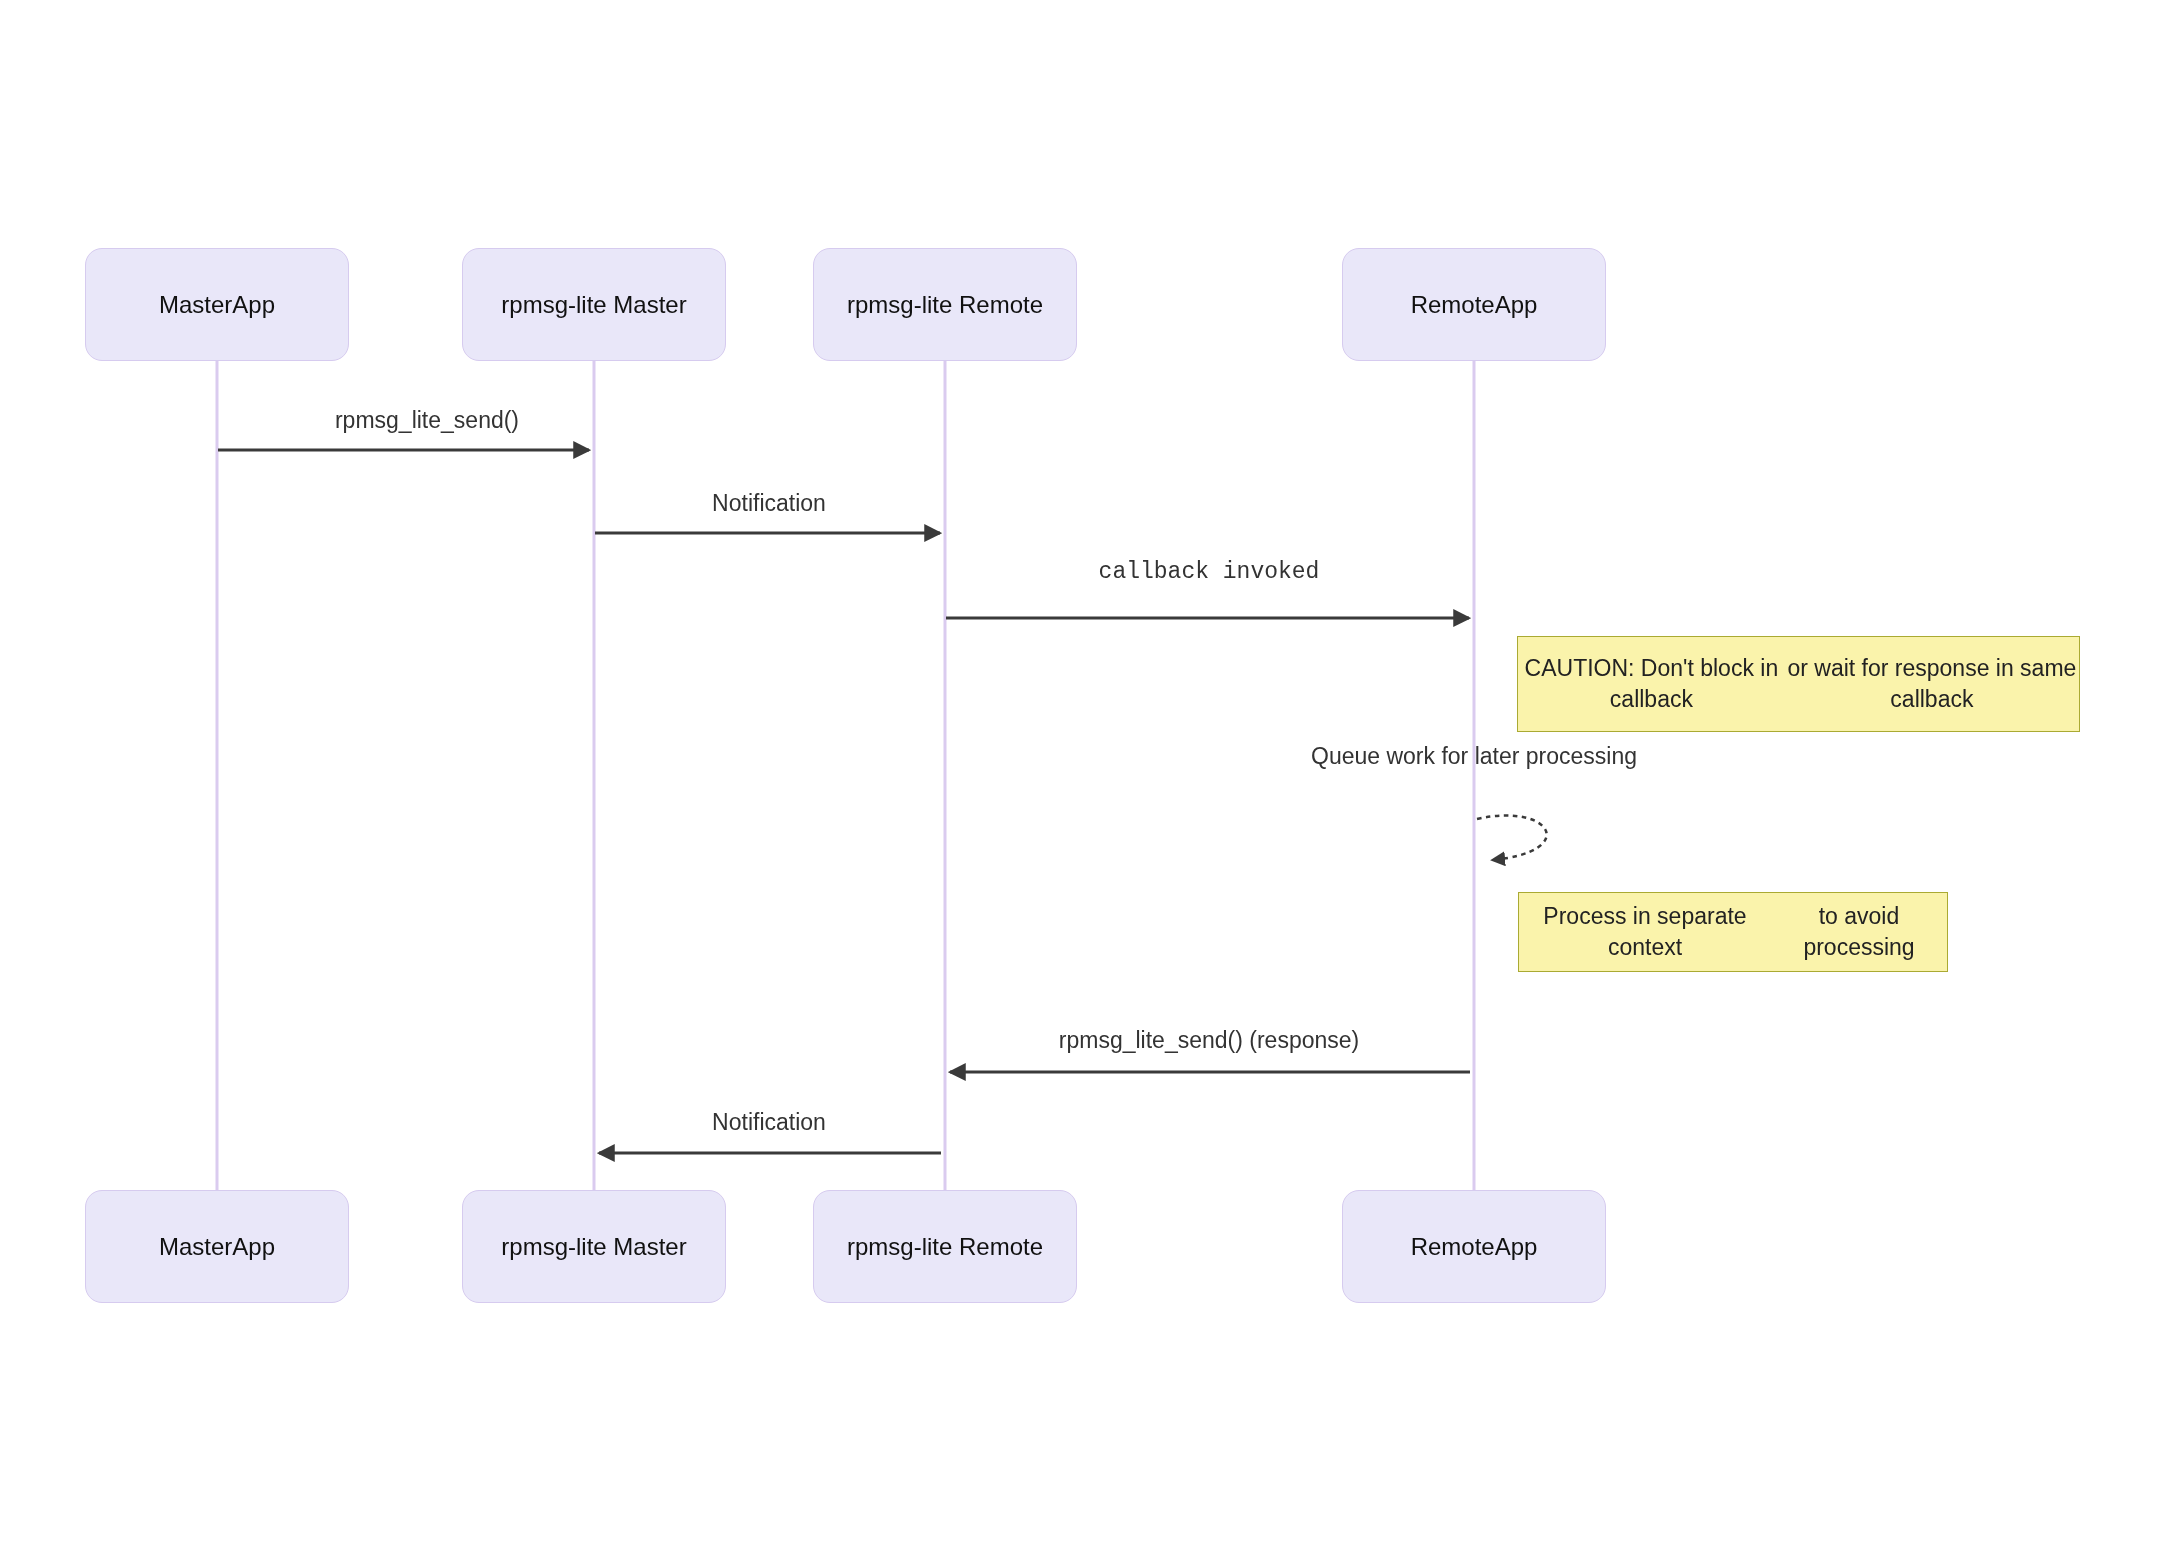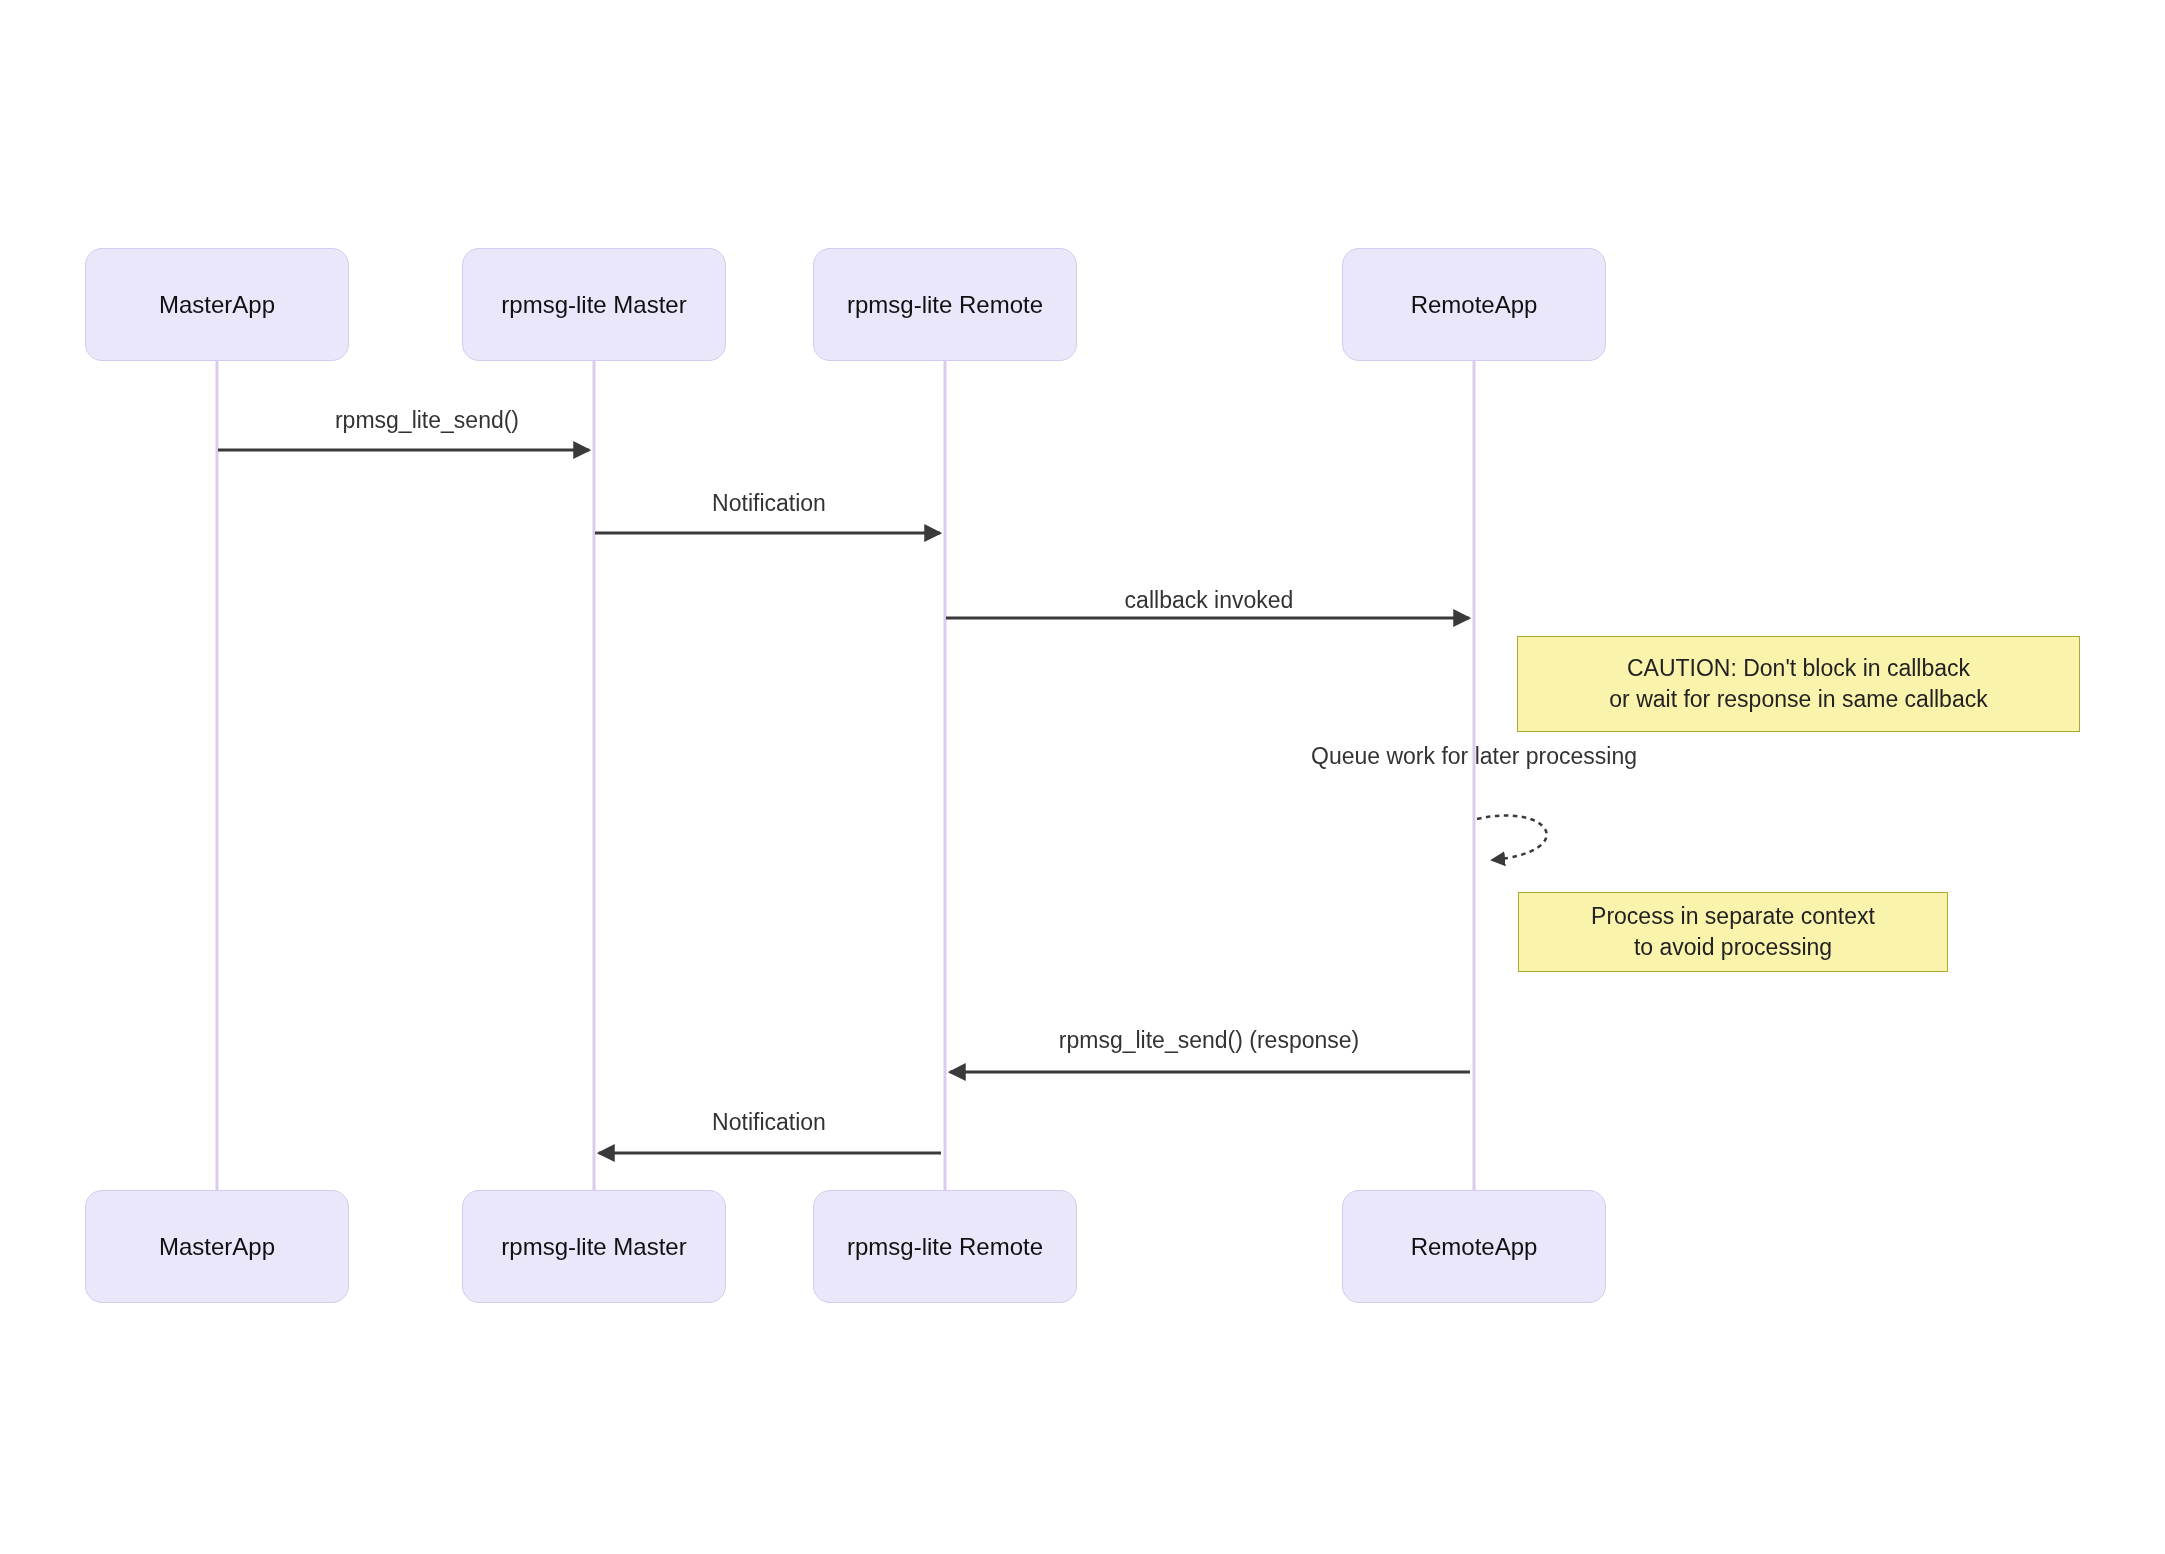--- a/index.html
+++ b/index.html
@@ -61,21 +61,21 @@
     font-size: 23px;
     color: var(--message-text, #333333);
     z-index: 3;
   }
   .note-box {
     position: absolute;
     box-sizing: border-box;
     background: var(--note-fill, #FAF3AB);
     border: 1.5px solid var(--note-border, #AAAA33);
     display: flex;
-    flex-direction: column;
+    flex-direction: row;
     align-items: center;
     justify-content: center;
     font-size: 23px;
     line-height: 31px;
     color: #222222;
     text-align: center;
     z-index: 3;
   }
 </style>
 </head>
@@ -125,21 +125,21 @@
   </div>
   <div class="actor-box" style="left:813px; top:1190px;">
     <span>rpmsg-lite Remote</span>
   </div>
   <div class="actor-box" style="left:1342px; top:1190px;">
     <span>RemoteApp</span>
   </div>
 
   <div class="msg-label" style="left:427px; top:420px;">rpmsg_lite_send()</div>
   <div class="msg-label" style="left:769px; top:503px;">Notification</div>
-  <div class="msg-label" style="left:1209px; top:600px;">callback invoked</div>
+  <div class="msg-label" style="left:1209px; top:572px;font-family:Liberation Mono, monospace;">callback invoked</div>
   <div class="msg-label" style="left:1474px; top:756px;">Queue work for later processing</div>
   <div class="msg-label" style="left:1209px; top:1040px;">rpmsg_lite_send() (response)</div>
   <div class="msg-label" style="left:769px; top:1122px;">Notification</div>
 
   <div class="note-box" style="left:1517px; top:636px; width:563px; height:96px;">
     <div>CAUTION: Don't block in callback</div>
     <div>or wait for response in same callback</div>
   </div>
   <div class="note-box" style="left:1518px; top:892px; width:430px; height:80px;">
     <div>Process in separate context</div>

